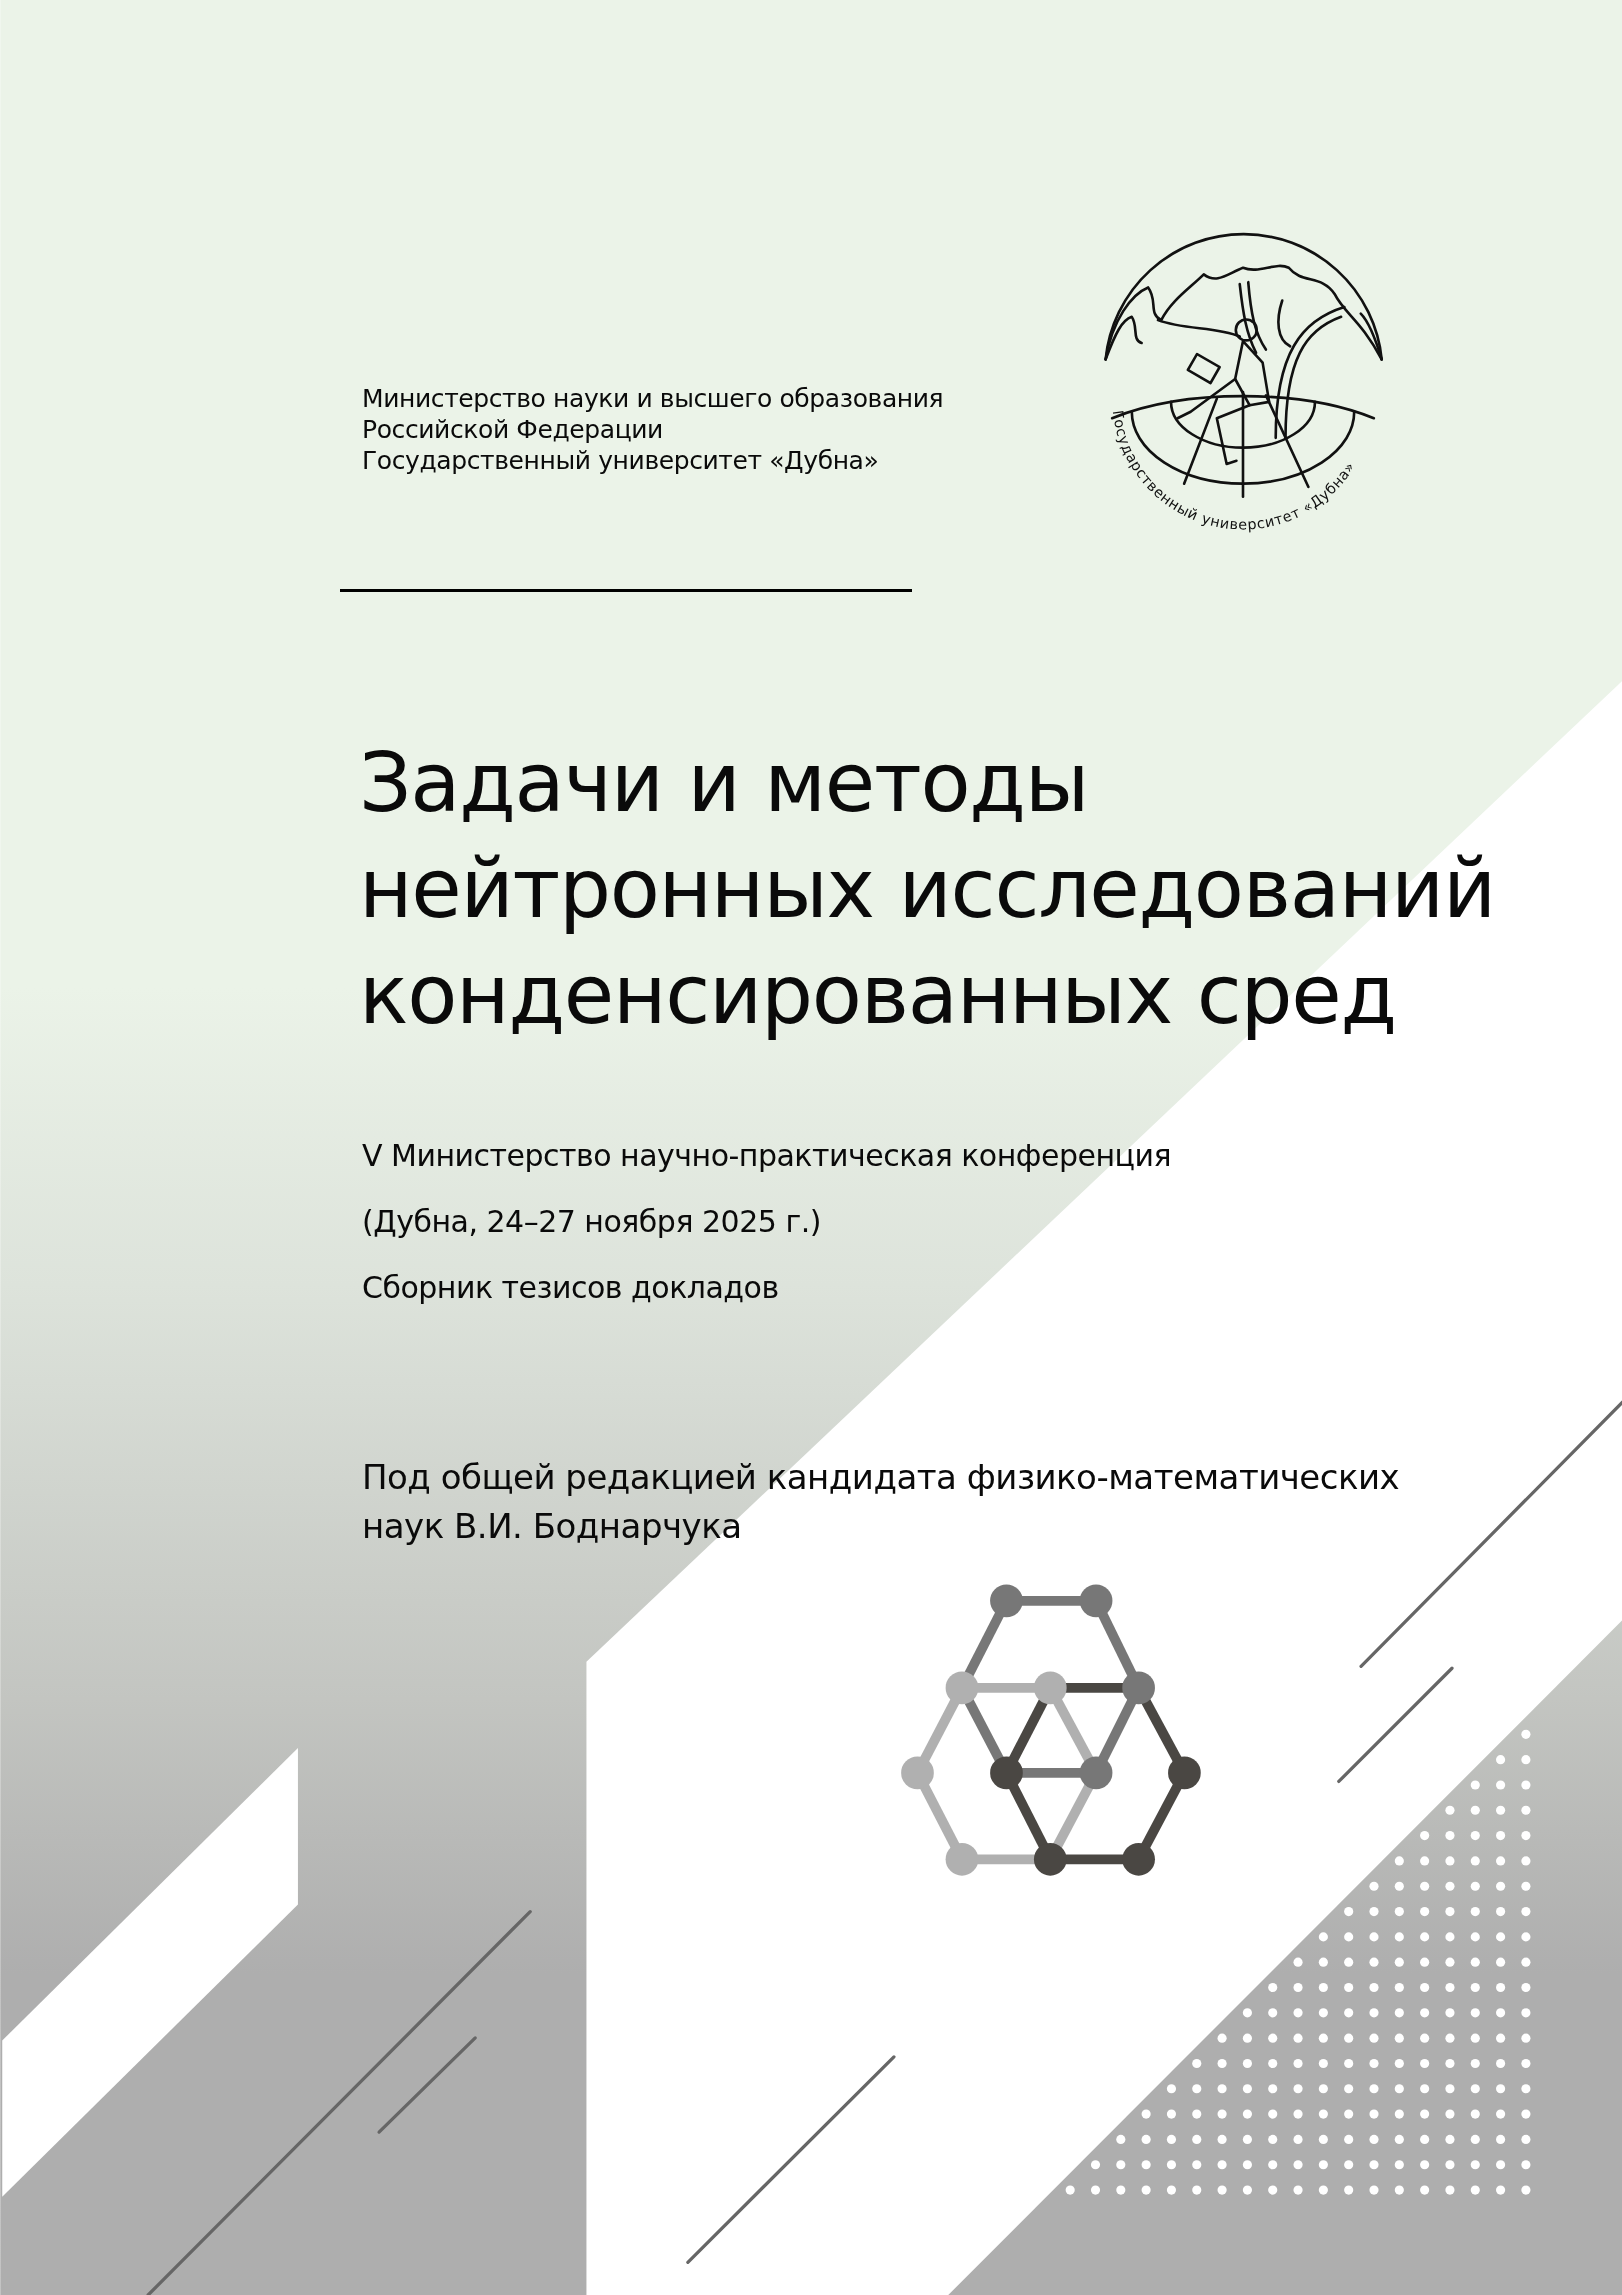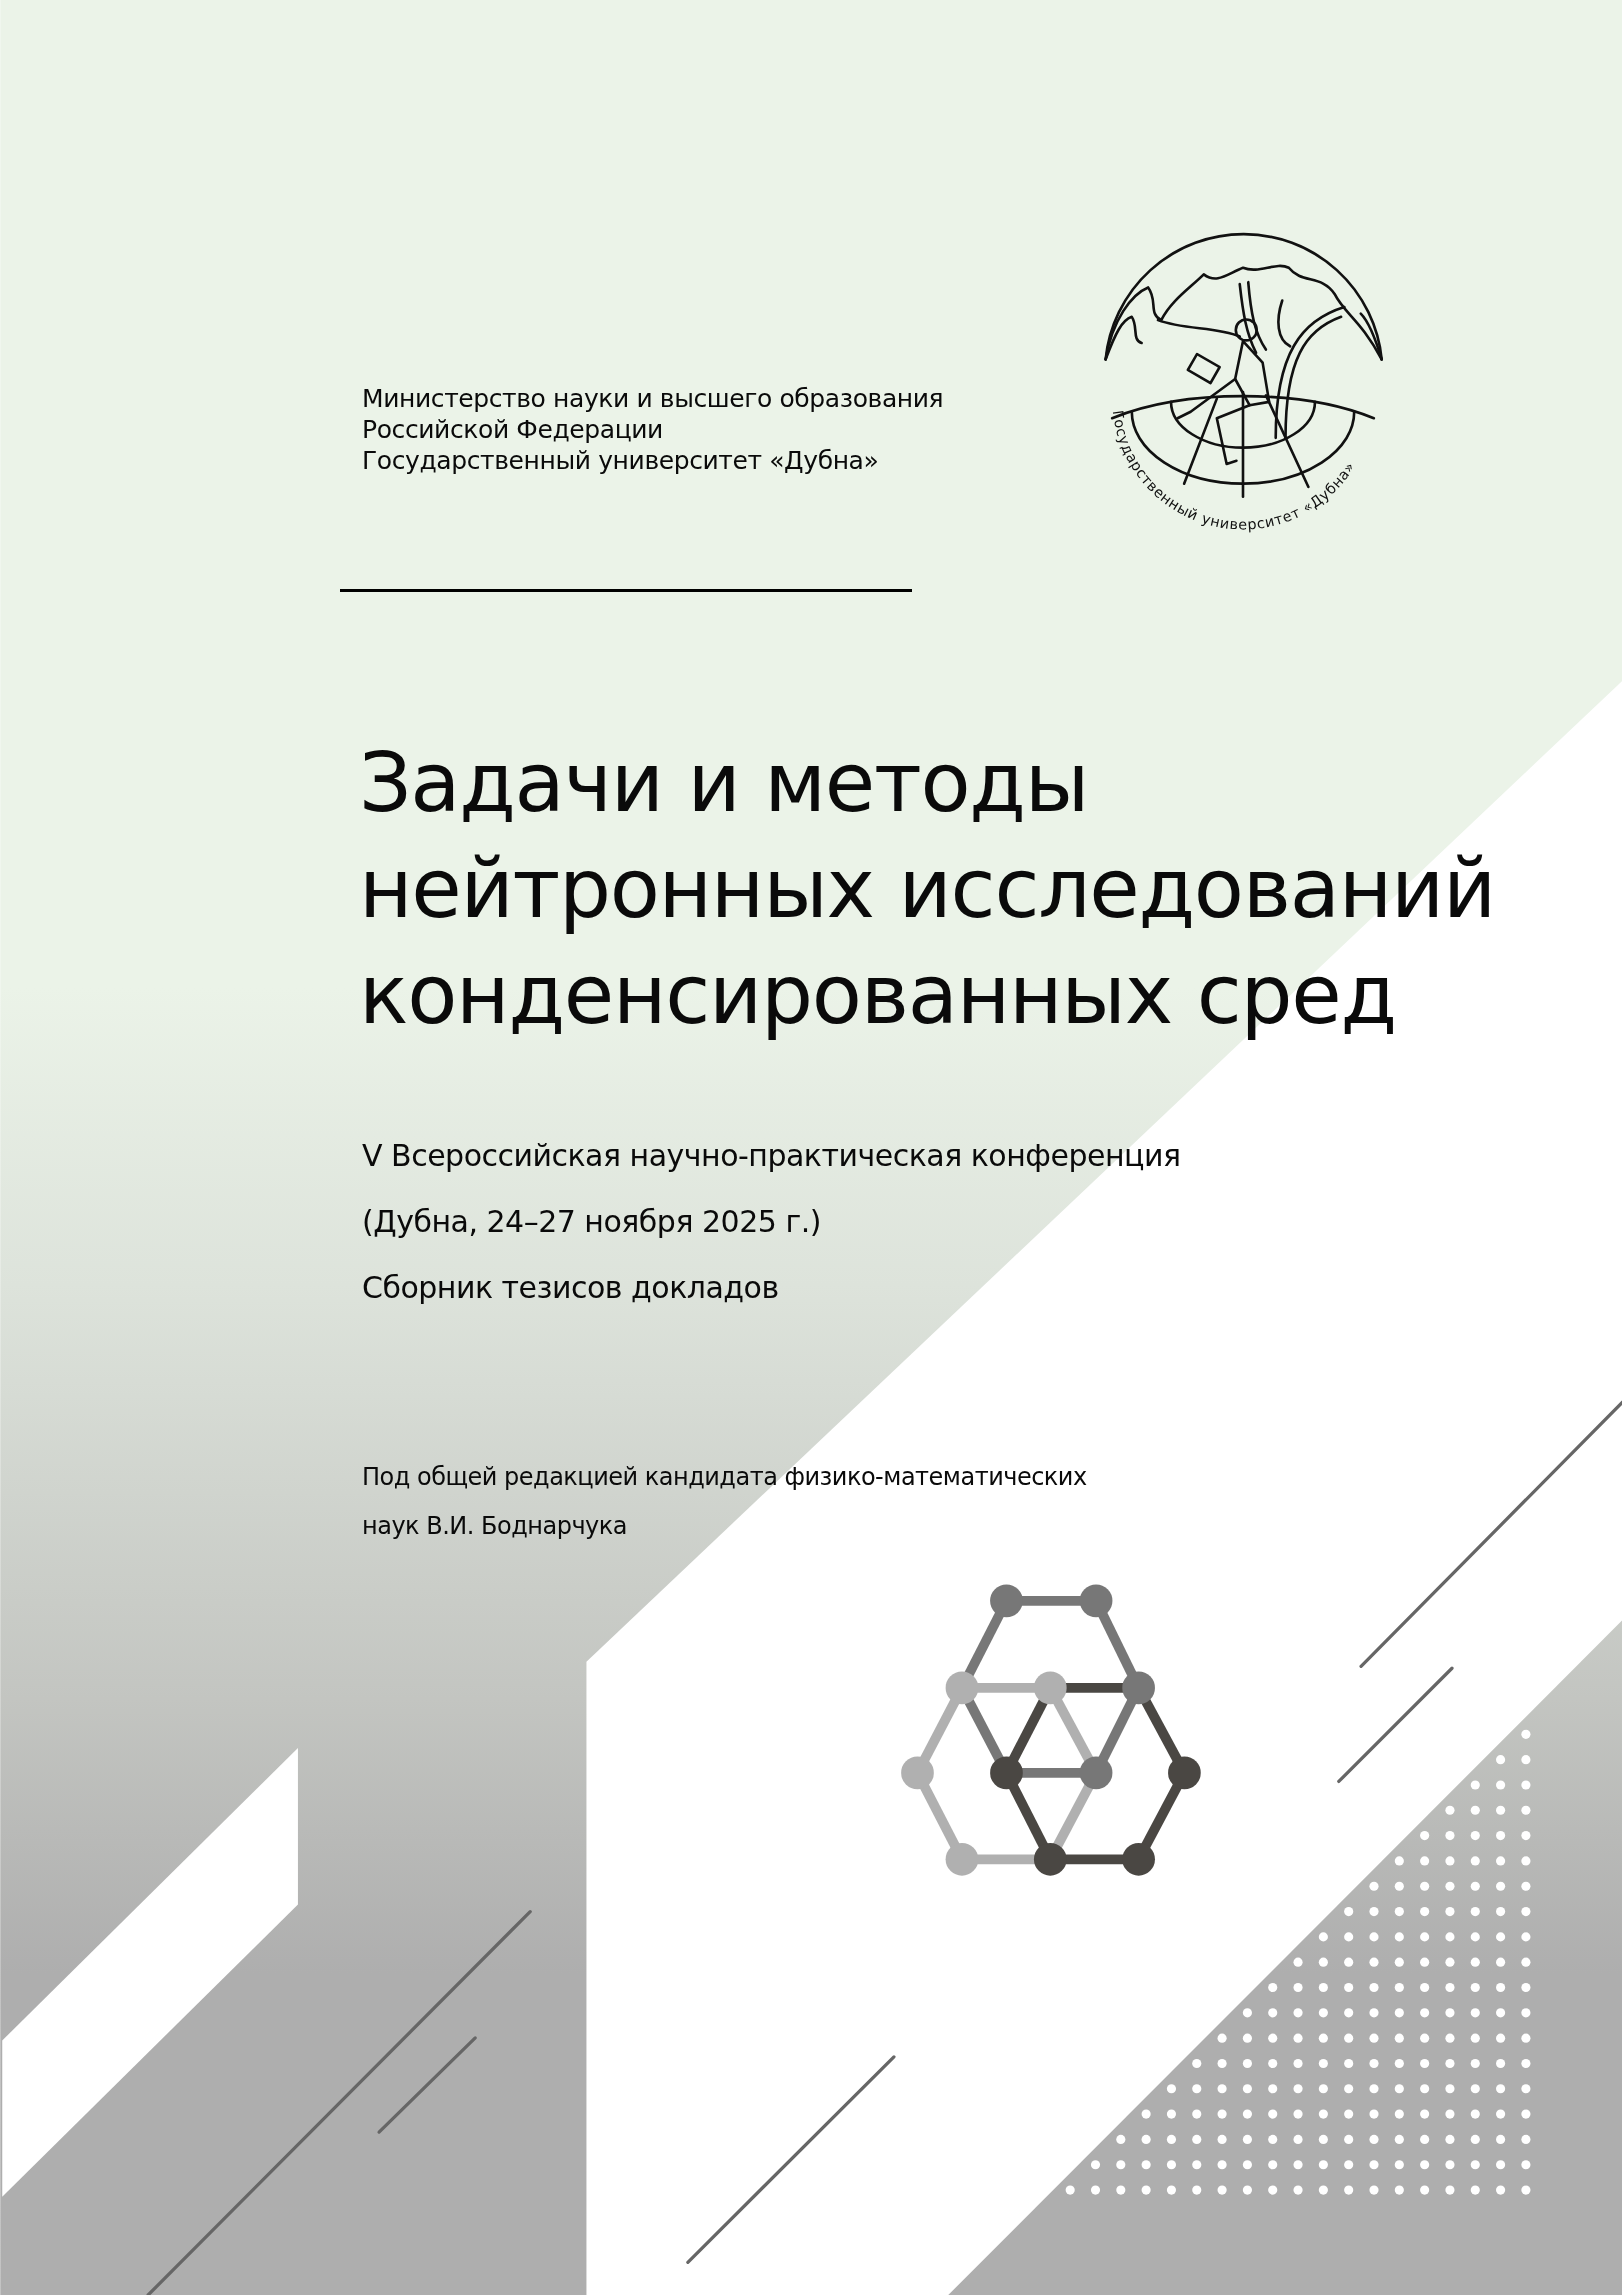--- a/index.html
+++ b/index.html
@@ -5,21 +5,21 @@
   html, body { margin: 0; padding: 0; }
   body { width: 1623px; height: 2295px; position: relative; overflow: hidden; background: #ffffff; }
   .bg-svg { position: absolute; left: 0; top: 0; width: 1623px; height: 2295px; }
   .text { position: absolute; font-family: "DejaVu Sans", "Liberation Sans", sans-serif; color: #0a0a0a; margin: 17px; }
   .inst { left: 345px; top: 366px; font-size: 25px; line-height: 31px; letter-spacing: -0.4px; }
   .inst div { white-space: nowrap; }
   .inst .gap { margin-top: 9.2px; }
   .rule { position: absolute; left: 340px; top: 589px; width: 572px; height: 3.3px; background: #000; }
   .title { left: 342px; top: 713px; font-size: 82px; line-height: 106px; letter-spacing: -1.3px; font-weight: normal; white-space: nowrap; }
   .conf { left: 345px; top: 1106px; font-size: 30px; line-height: 66px; letter-spacing: -0.5px; white-space: nowrap; }
-  .editor { left: 345px; top: 1436px; font-size: 24px; line-height: 49px; letter-spacing: -0.5px; white-space: nowrap; }
+  .editor { left: 345px; top: 1436px; font-size: 34px; line-height: 49px; letter-spacing: -0.5px; white-space: nowrap; }
   .logo { position: absolute; left: 1086px; top: 222px; width: 314px; height: 314px; }
 </style>
 </head>
 <body>
 
 <svg class="bg-svg" viewBox="0 0 2480 3508" xmlns="http://www.w3.org/2000/svg">
   <defs>
     <linearGradient id="bgGrad" x1="0" y1="0" x2="0" y2="1">
       <stop offset="0" stop-color="#ebf3e8"></stop>
       <stop offset="0.43" stop-color="#ebf3e8"></stop>
@@ -283,21 +283,21 @@
   </text>
 </svg>
 
 <div class="text title">
   <div>Задачи и методы</div>
   <div>нейтронных исследований</div>
   <div>конденсированных сред</div>
 </div>
 
 <div class="text conf">
-  <div>V Всероссийская научно-практическая конференция</div>
+  <div>V Министерство научно-практическая конференция</div>
   <div>(Дубна, 24–27 ноября 2025 г.)</div>
   <div>Сборник тезисов докладов</div>
 </div>
 
 <div class="text editor">
   <div>Под общей редакцией кандидата физико-математических</div>
   <div>наук В.И. Боднарчука</div>
 </div>
 
 <svg class="bg-svg" viewBox="0 0 2480 3508" xmlns="http://www.w3.org/2000/svg" style="pointer-events:none">

